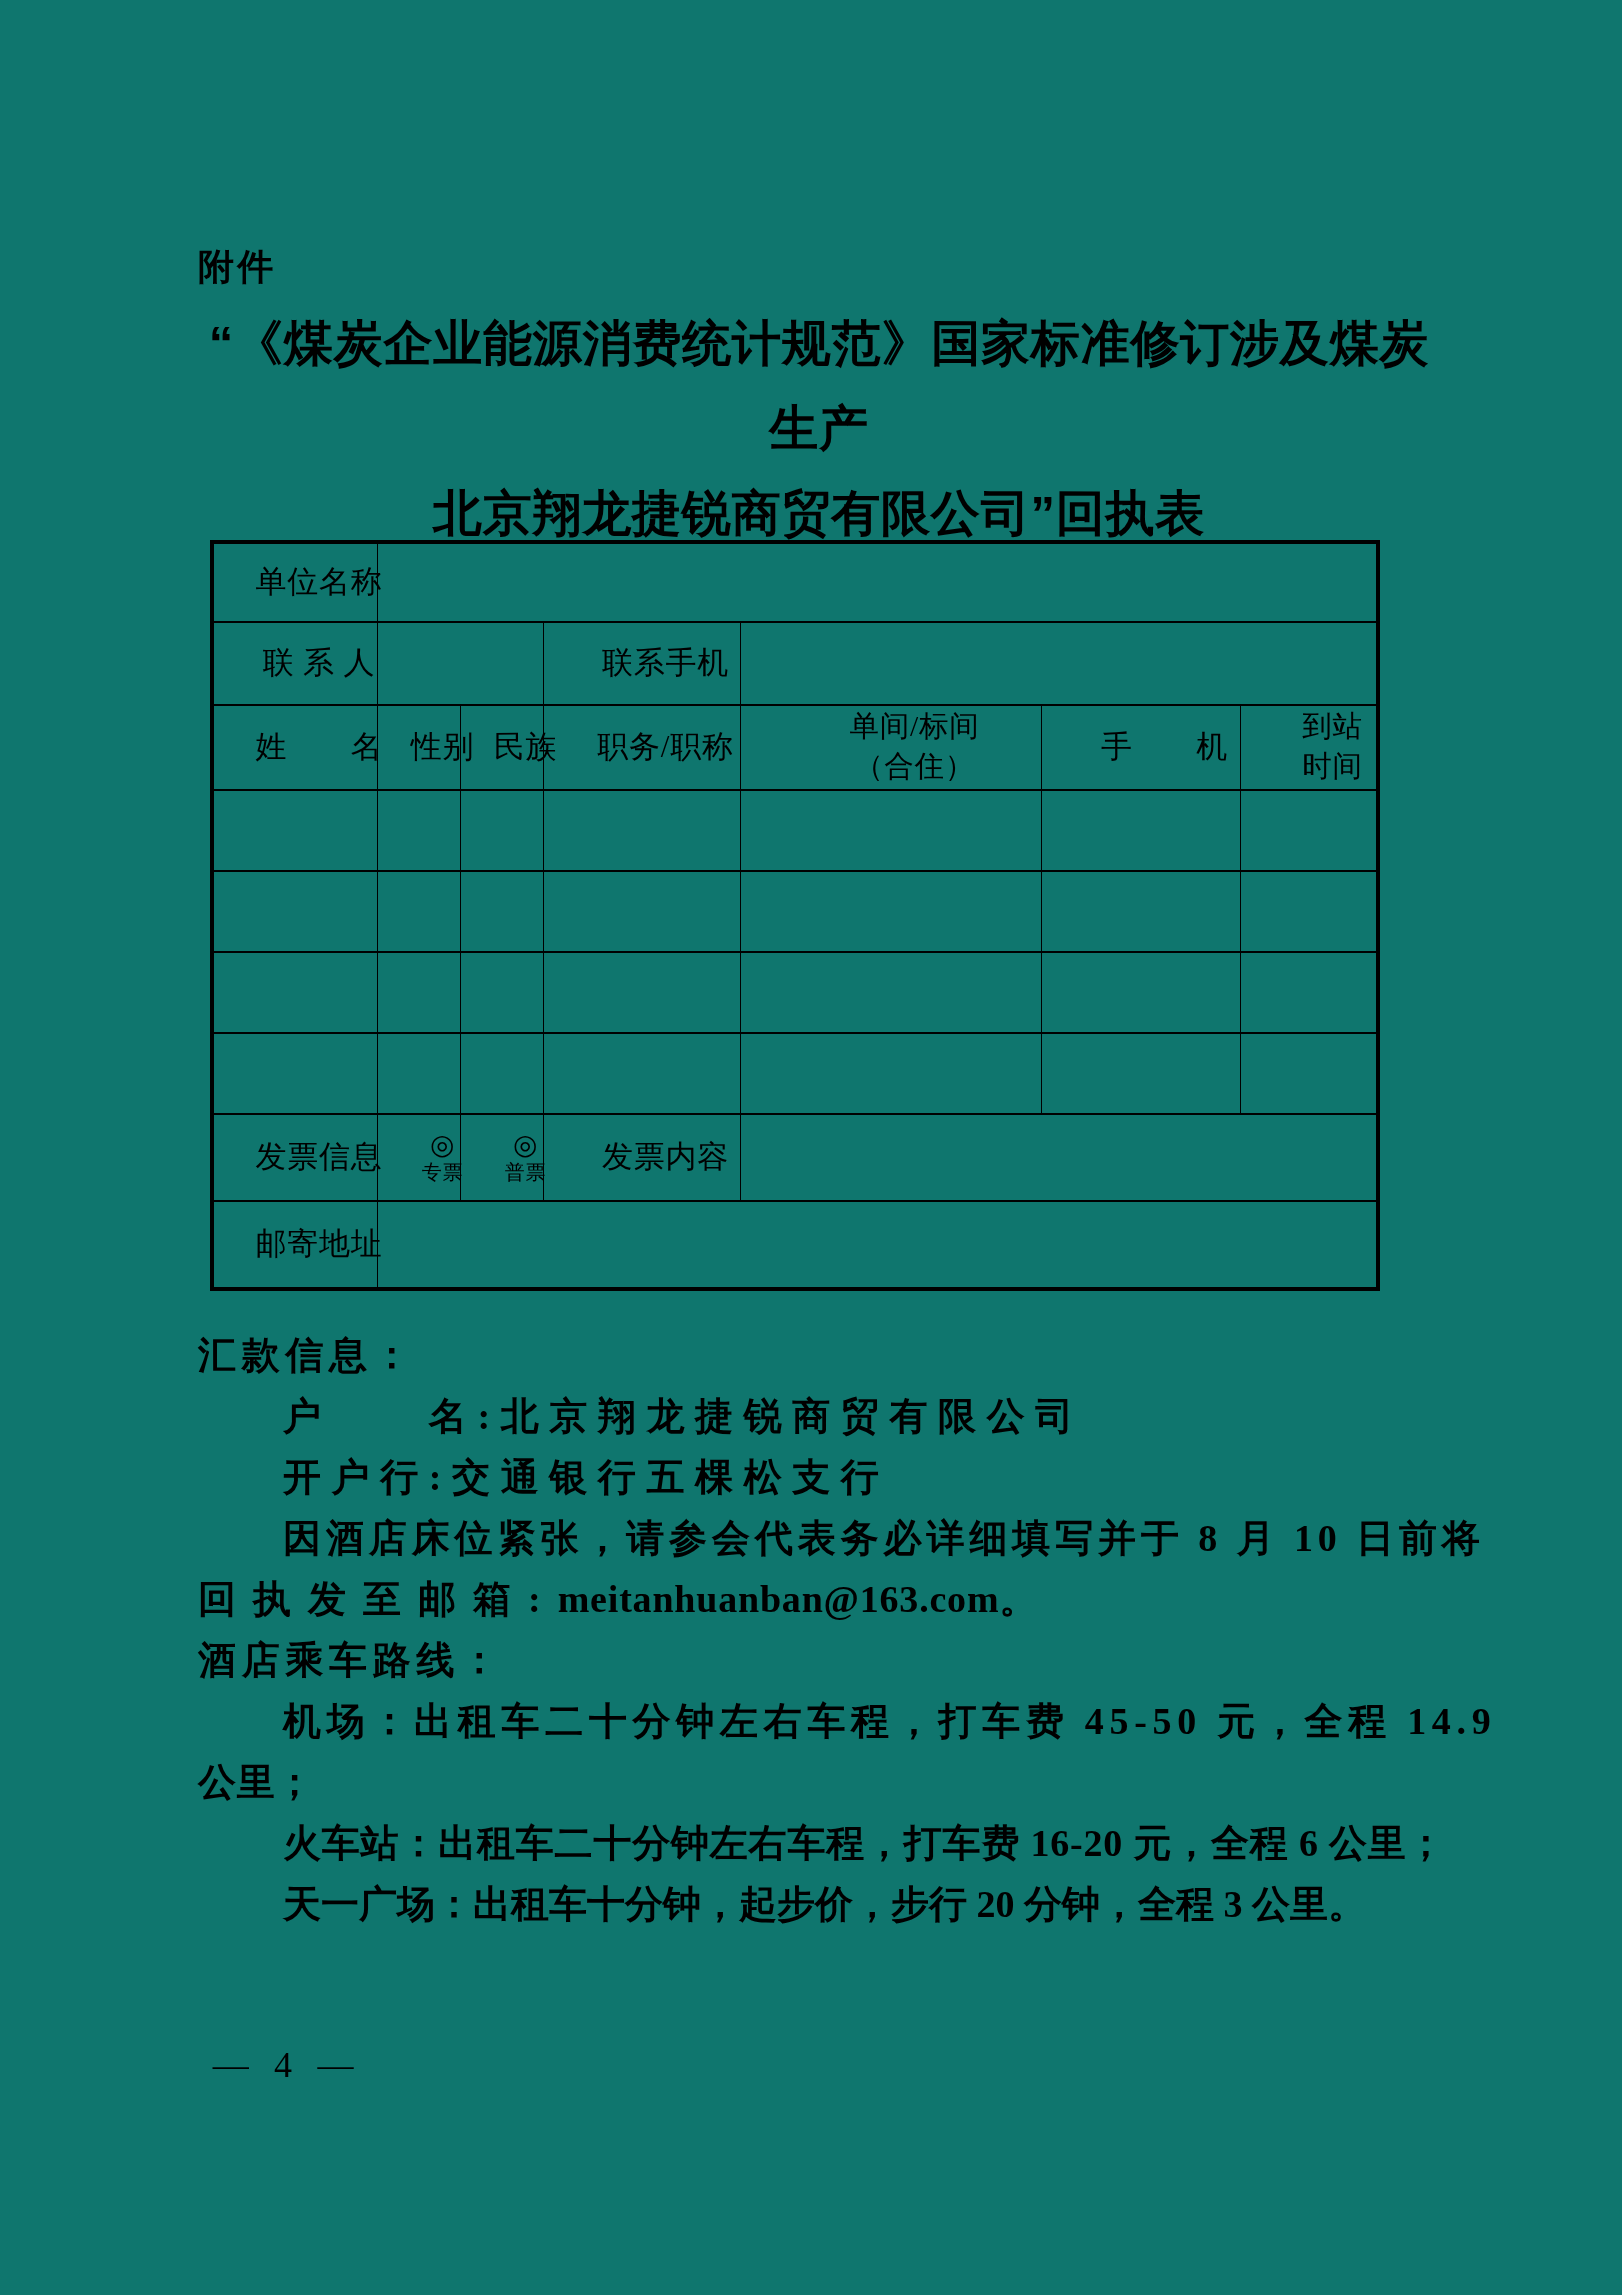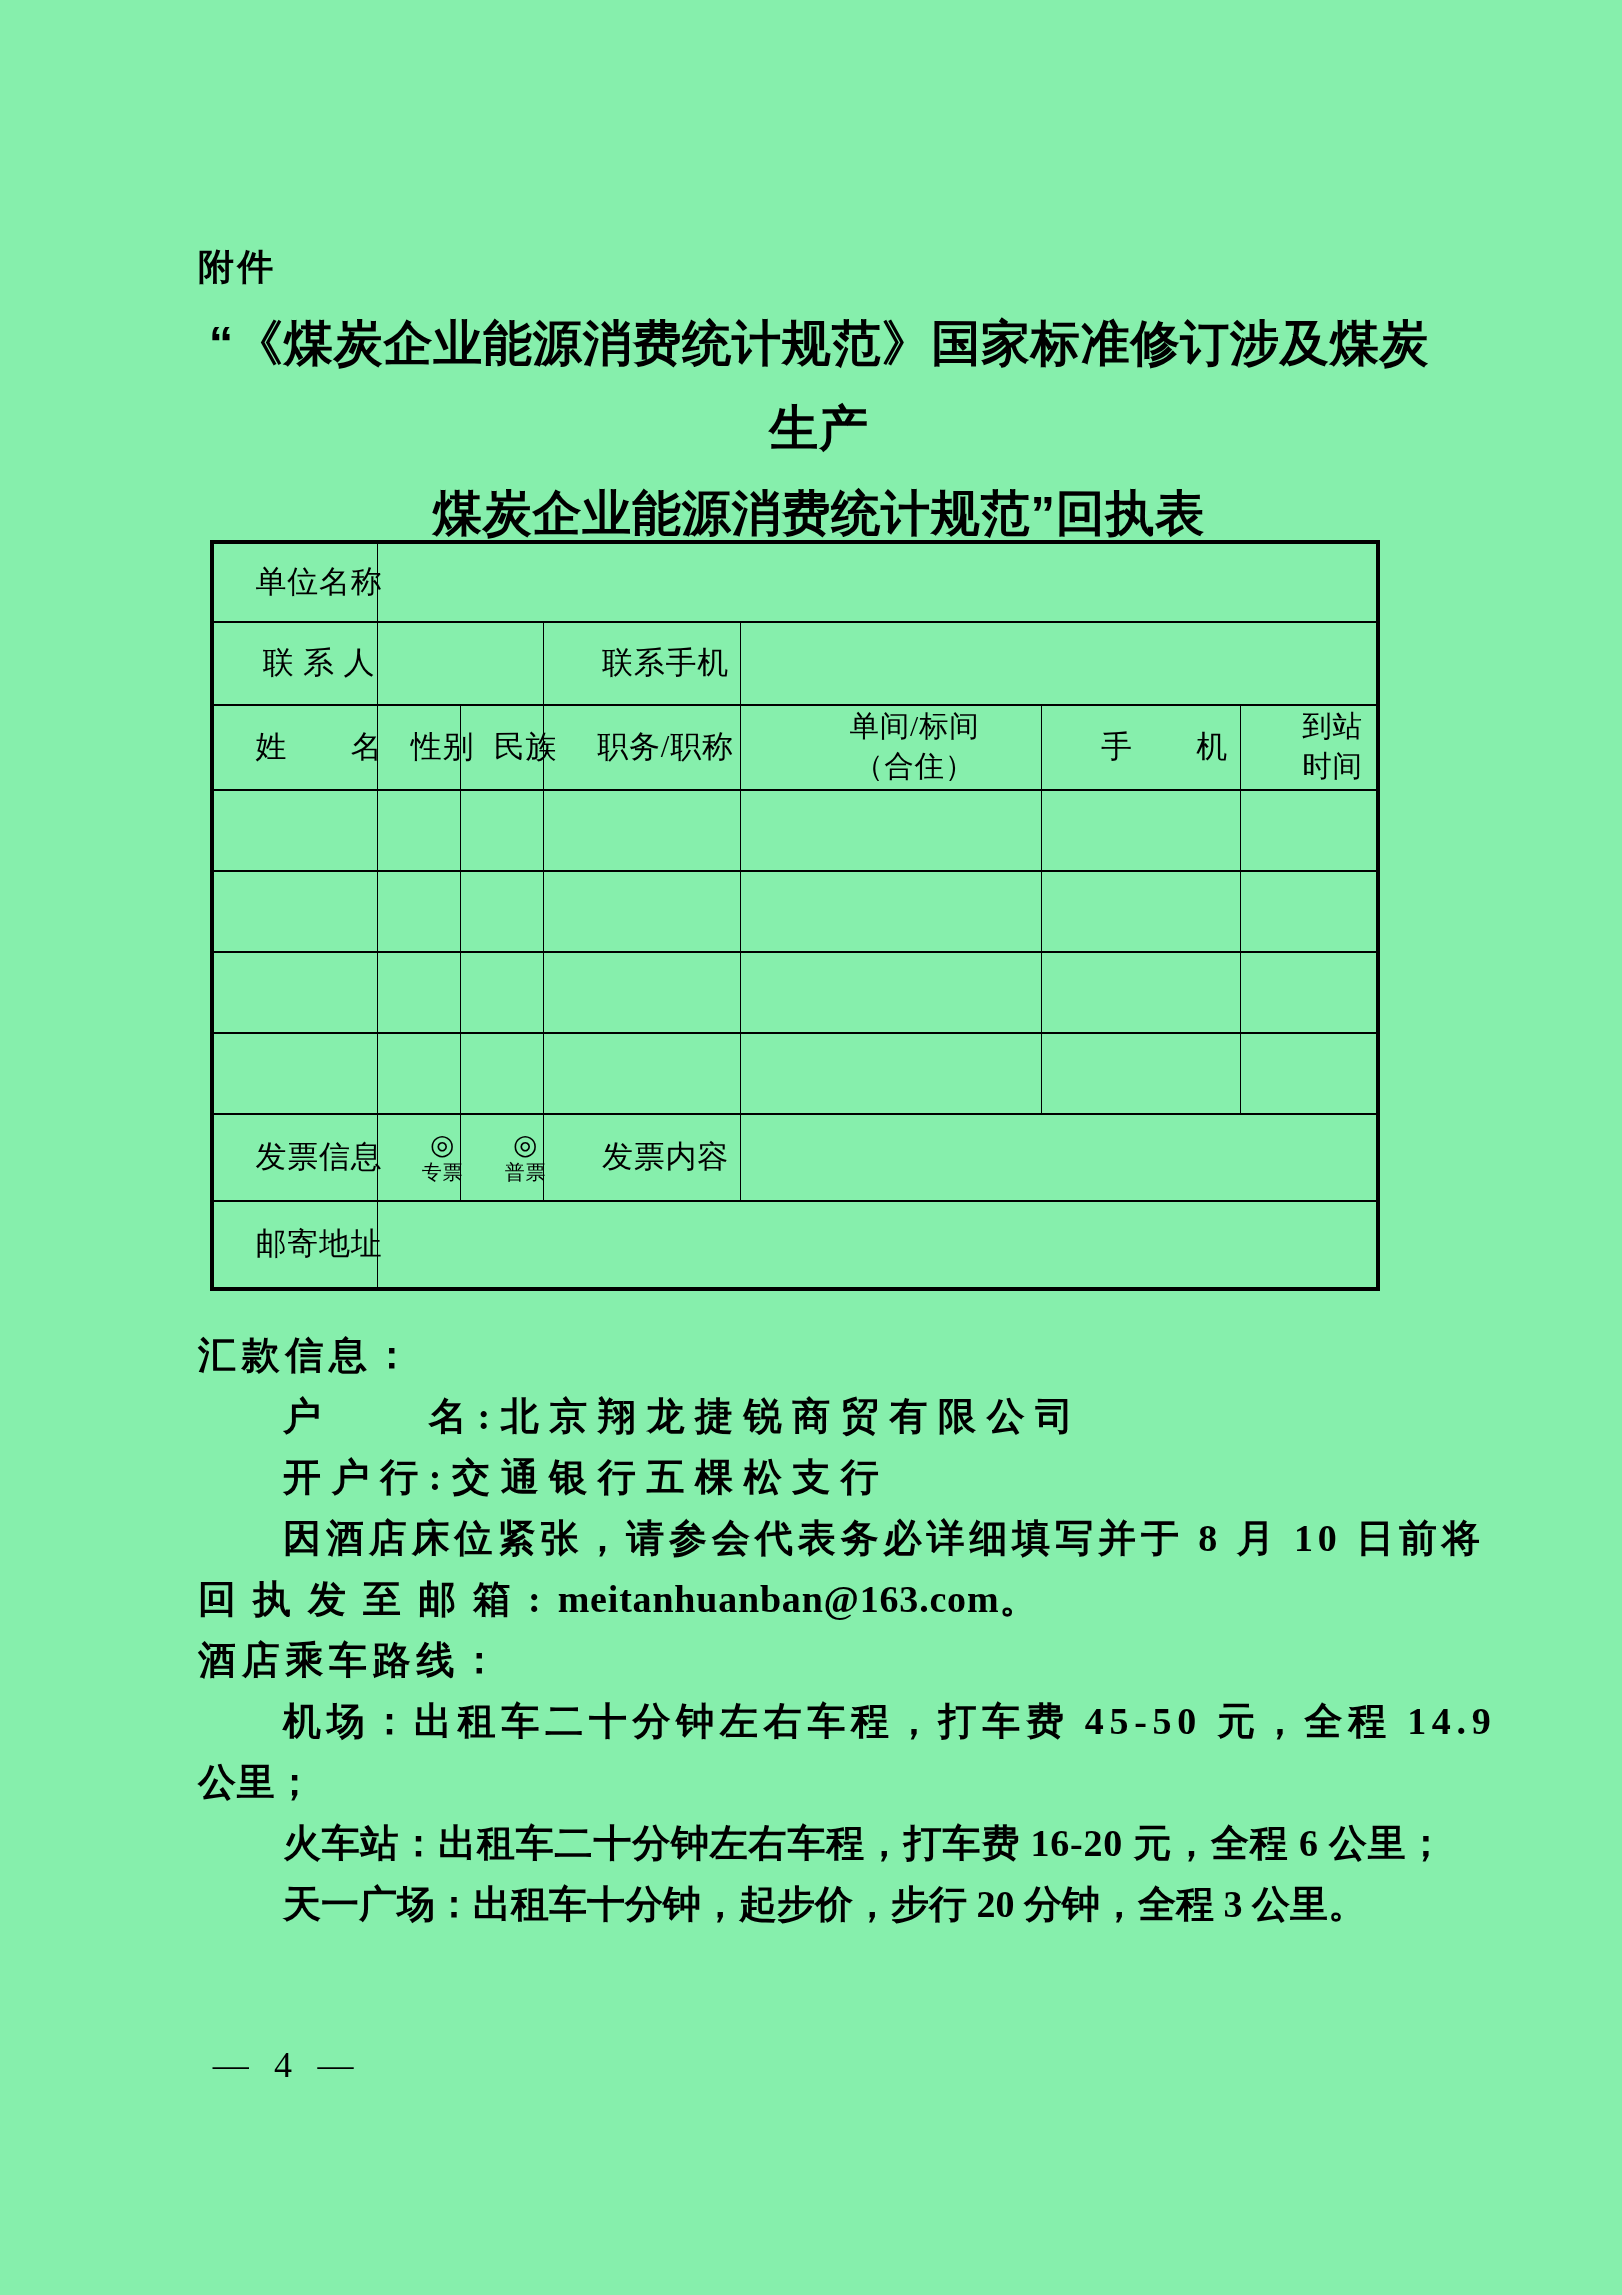--- a/index.html
+++ b/index.html
@@ -2,21 +2,21 @@
 <html style="font-size:13px"><head>
 <meta charset="utf-8">
 <style>
   html, body { margin: 0; padding: 0; background: #ffffff; }
   .page {
     position: relative;
     width: 1622px;
     height: 2295px;
     box-sizing: border-box;
     padding: 245px 182px 0 198px;
-    background: #86efac;
+    background: #0f766e;
     color: #000000;
     font-family: "Liberation Serif", serif;
     overflow: hidden;
   }
   
   .attachment {
     font-family: "Liberation Sans", sans-serif;
     font-weight: bold;
     font-size: 36px;
     line-height: 43px;
@@ -92,21 +92,21 @@
 </style>
 </head>
 <body>
 
 <div class="page">
 
   <div class="attachment">附件</div>
 
   <div class="title">
     <div>“《煤炭企业能源消费统计规范》国家标准修订涉及煤炭生产</div>
-    <div>煤炭企业能源消费统计规范”回执表</div>
+    <div>北京翔龙捷锐商贸有限公司”回执表</div>
   </div>
 
   <div class="regtable">
 
     <div class="c">单位名称</div>
     <div class="c sp6 nr"></div>
 
     <div class="c">联 系 人</div>
     <div class="c sp2"></div>
     <div class="c">联系手机</div>

